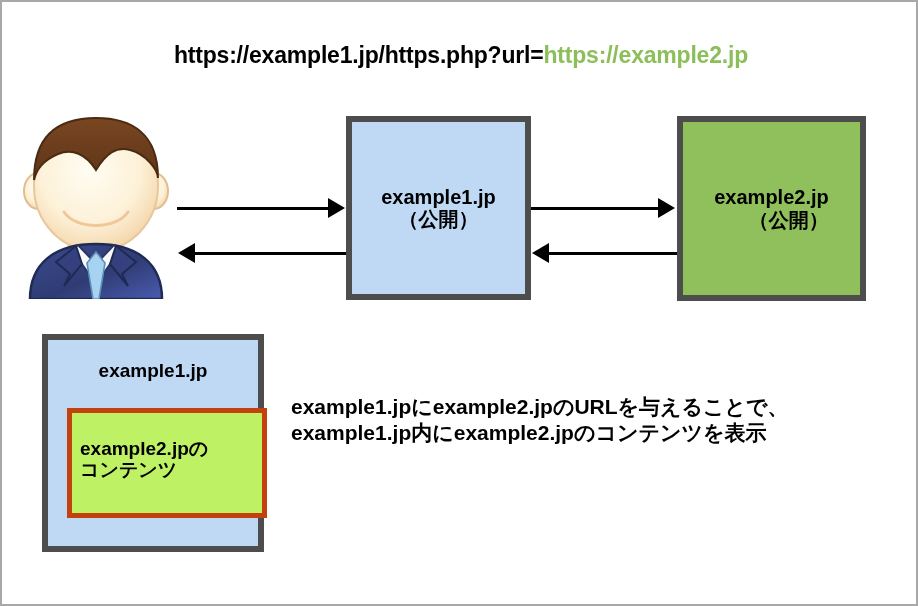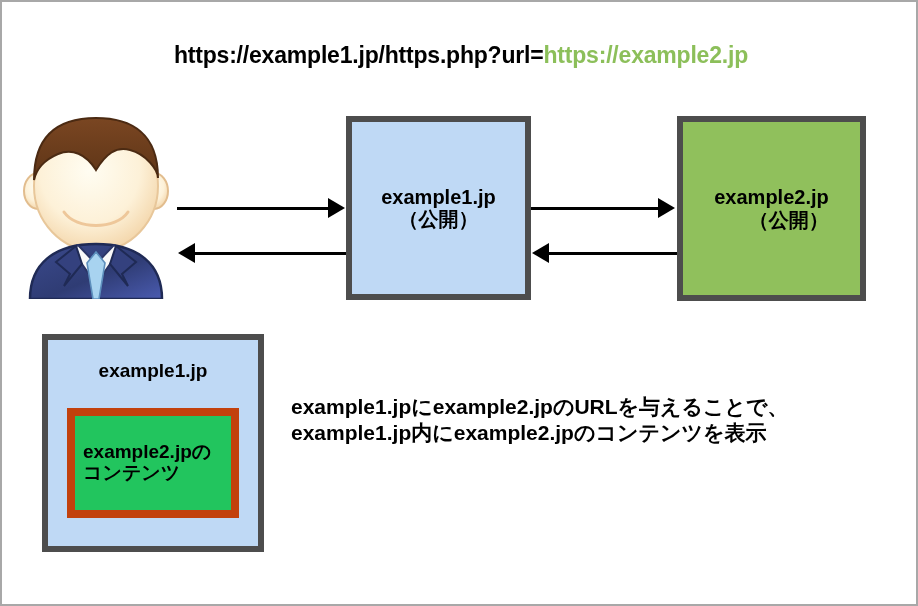--- a/index.html
+++ b/index.html
@@ -118,25 +118,25 @@
     width: 100%;
     text-align: center;
     font-size: 19px;
     font-weight: bold;
     color: #000000;
   }
   #box-result-inner {
     position: absolute;
     left: 19px;
     top: 68px;
-    width: 172px;
+    width: 200px;
     height: 110px;
     box-sizing: border-box;
-    border: 8px solid #c2410c;
-    background: #22c55e;
+    border: 5px solid #c2410c;
+    background: #bef264;
   }
   #result-inner-label {
     position: absolute;
     left: 8px;
     top: 26px;
     right: 4px;
     font-size: 19px;
     font-weight: bold;
     color: #000000;
     line-height: 1.08;

